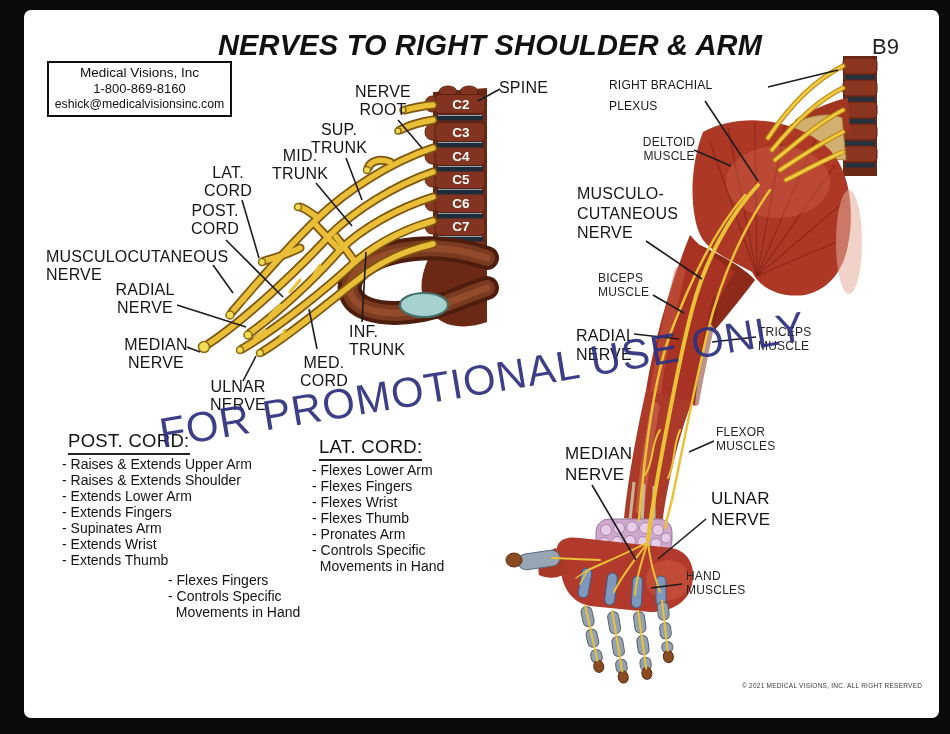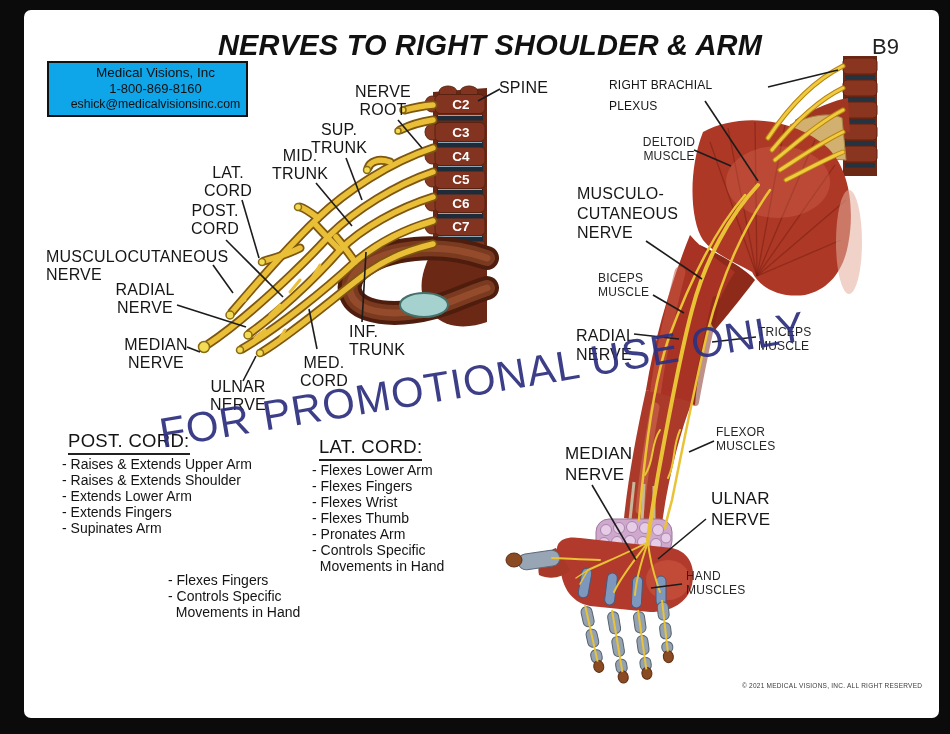--- a/index.html
+++ b/index.html
@@ -9,21 +9,21 @@
   #art{position:absolute;left:0;top:0;}
   .lbl{position:absolute;font-size:16px;line-height:17.5px;color:#161616;letter-spacing:.2px;}
   .lbl.center{text-align:center;}
   .lbl.small{font-size:12px;line-height:13.5px;color:#262626;letter-spacing:.2px;}
   .lbl.big{font-size:12px;line-height:21px;}
   .lbl.med{font-size:17px;line-height:21px;}
   #page-title{position:absolute;left:160px;top:29px;width:660px;text-align:center;
       font-size:29px;font-weight:bold;color:#111;letter-spacing:.2px;font-style:italic;}
   #sheet-code{position:absolute;left:872px;top:34px;font-size:22px;color:#222;}
   #contact-box{position:absolute;left:47px;top:61px;width:181px;border:2px solid #111;
-      background:#0ea5e9;text-align:center;padding:2px 0 3px 16px;}
+      background:#ffffff;text-align:center;padding:2px 0 3px 0;}
   #contact-box .l1{font-size:13.5px;line-height:16px;color:#111;}
   #contact-box .l2{font-size:13px;line-height:16px;color:#111;}
   #contact-box .l3{font-size:12.3px;line-height:15px;color:#111;}
   .cord-list{position:absolute;color:#141414;}
   .cord-title{display:inline-block;font-size:18.5px;letter-spacing:.3px;color:#141414;
       border-bottom:2px solid #222;padding-bottom:1px;margin-bottom:1px;}
   .cord-items{font-size:14px;line-height:16px;}
   .cord-items div{white-space:pre;}
   #watermark{position:absolute;left:160px;top:408px;width:720px;height:52px;line-height:52px;
       font-size:42px;letter-spacing:1px;color:#2e3180;opacity:.93;white-space:nowrap;
@@ -423,20 +423,22 @@
     </div>
 
   <div class="cord-list" style="left:62px;top:430px">
     <div class="cord-title" style="margin-left:6px">POST. CORD:</div>
     <div class="cord-items">
         <div>- Raises &amp; Extends Upper Arm</div>
         <div>- Raises &amp; Extends Shoulder</div>
         <div>- Extends Lower Arm</div>
         <div>- Extends Fingers</div>
         <div>- Supinates Arm</div>
+        <div>- Extends Wrist</div>
+        <div>- Extends Thumb</div>
       </div>
   </div>
   <div class="cord-list" style="left:312px;top:436px">
     <div class="cord-title" style="margin-left:7px">LAT. CORD:</div>
     <div class="cord-items">
         <div>- Flexes Lower Arm</div>
         <div>- Flexes Fingers</div>
         <div>- Flexes Wrist</div>
         <div>- Flexes Thumb</div>
         <div>- Pronates Arm</div>

